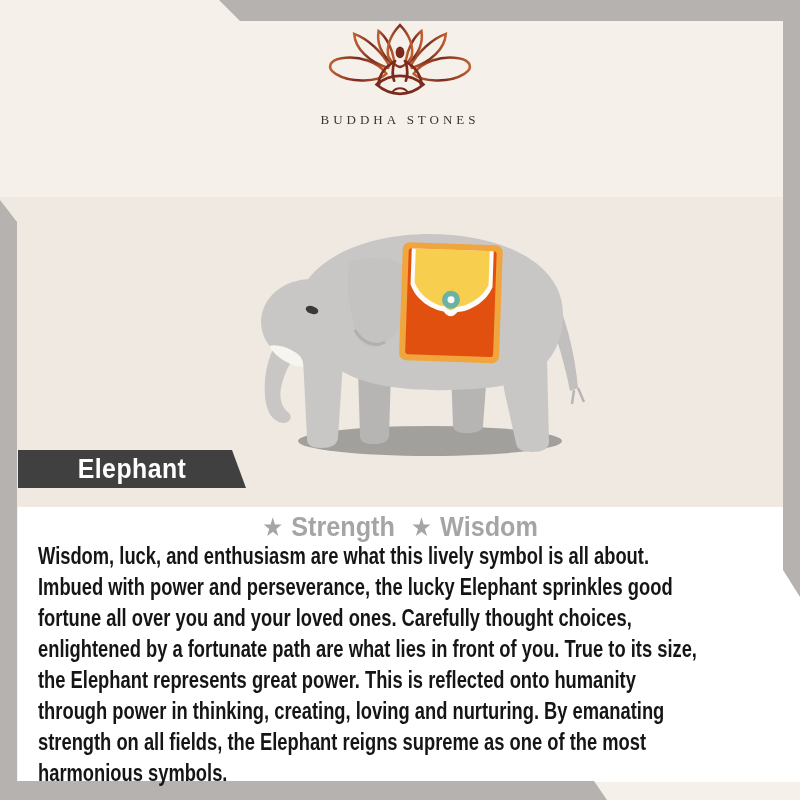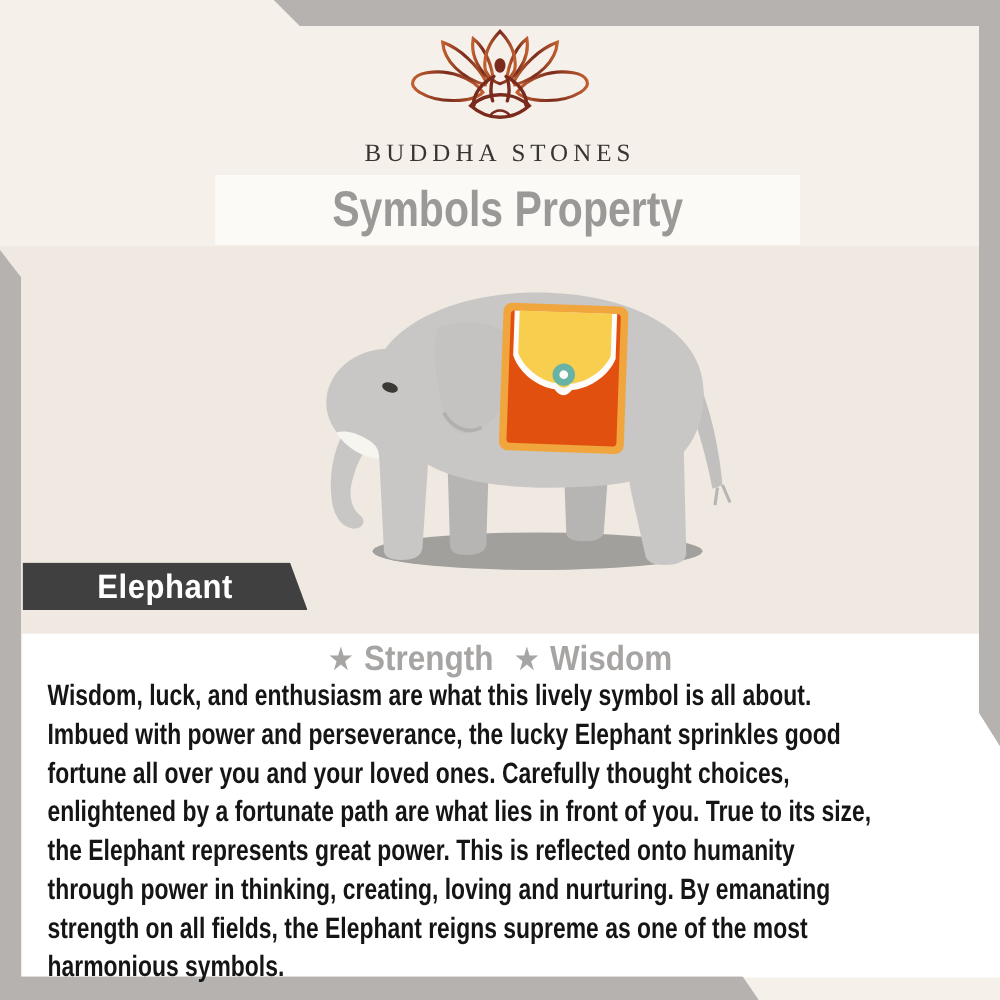--- a/index.html
+++ b/index.html
@@ -15,21 +15,21 @@
 
   .band        { position:absolute; background:#b5b2b0; }
   .band-top    { left:219px; top:0; width:581px; height:21px; clip-path:polygon(0 0,100% 0,100% 100%,21px 100%); }
   .band-right  { left:783px; top:0; width:17px; height:597px; clip-path:polygon(0 0,100% 0,100% 100%,0 570px); }
   .band-bottom { left:0; top:781px; width:607px; height:19px; clip-path:polygon(0 0,594px 0,100% 100%,0 100%); }
   .band-left   { left:0; top:200px; width:17px; height:600px; clip-path:polygon(0 0,100% 22px,100% 100%,0 100%); }
 
   .logo        { position:absolute; left:322px; top:22px; width:156px; height:90px; }
   .brand       { position:absolute; left:0; top:112px; width:800px; text-align:center;
                  font-family:"Liberation Serif","DejaVu Serif",serif;
-                 font-size:20px; letter-spacing:4px; color:#3a3431; }
+                 font-size:13px; letter-spacing:4px; color:#3a3431; }
   .title       { font-size:40px; font-weight:bold; color:#9b9997; white-space:nowrap;
                  transform:scaleX(0.82); transform-origin:50% 50%; }
 
   .elephant-svg{ position:absolute; left:245px; top:222px; width:340px; height:240px; }
 
   .banner      { position:absolute; left:18px; top:450px; width:228px; height:38px; background:#404040;
                  clip-path:polygon(0 0,214px 0,100% 100%,0 100%);
                  display:flex; align-items:center; justify-content:center; }
   .banner-label{ font-size:27px; font-weight:bold; color:#ffffff; letter-spacing:0.5px;
                  transform:scaleX(0.92); }
@@ -45,23 +45,20 @@
                  letter-spacing:0; white-space:pre;
                  transform:scaleX(0.78); transform-origin:0 0; }
 </style>
 </head>
 <body>
 
 <div class="stage">
 
   <div class="area-main"></div>
   <div class="text-panel"></div>
-  <div class="title-bar">
-    <div class="title">Symbols Property</div>
-  </div>
 
   <div class="band band-top"></div>
   <div class="band band-right"></div>
   <div class="band band-bottom"></div>
   <div class="band band-left"></div>
 
   <svg class="logo" viewBox="0 0 160 90">
     <defs>
       <linearGradient id="lg" x1="0" y1="0" x2="1" y2="0">
         <stop offset="0" stop-color="#c06030"></stop>

